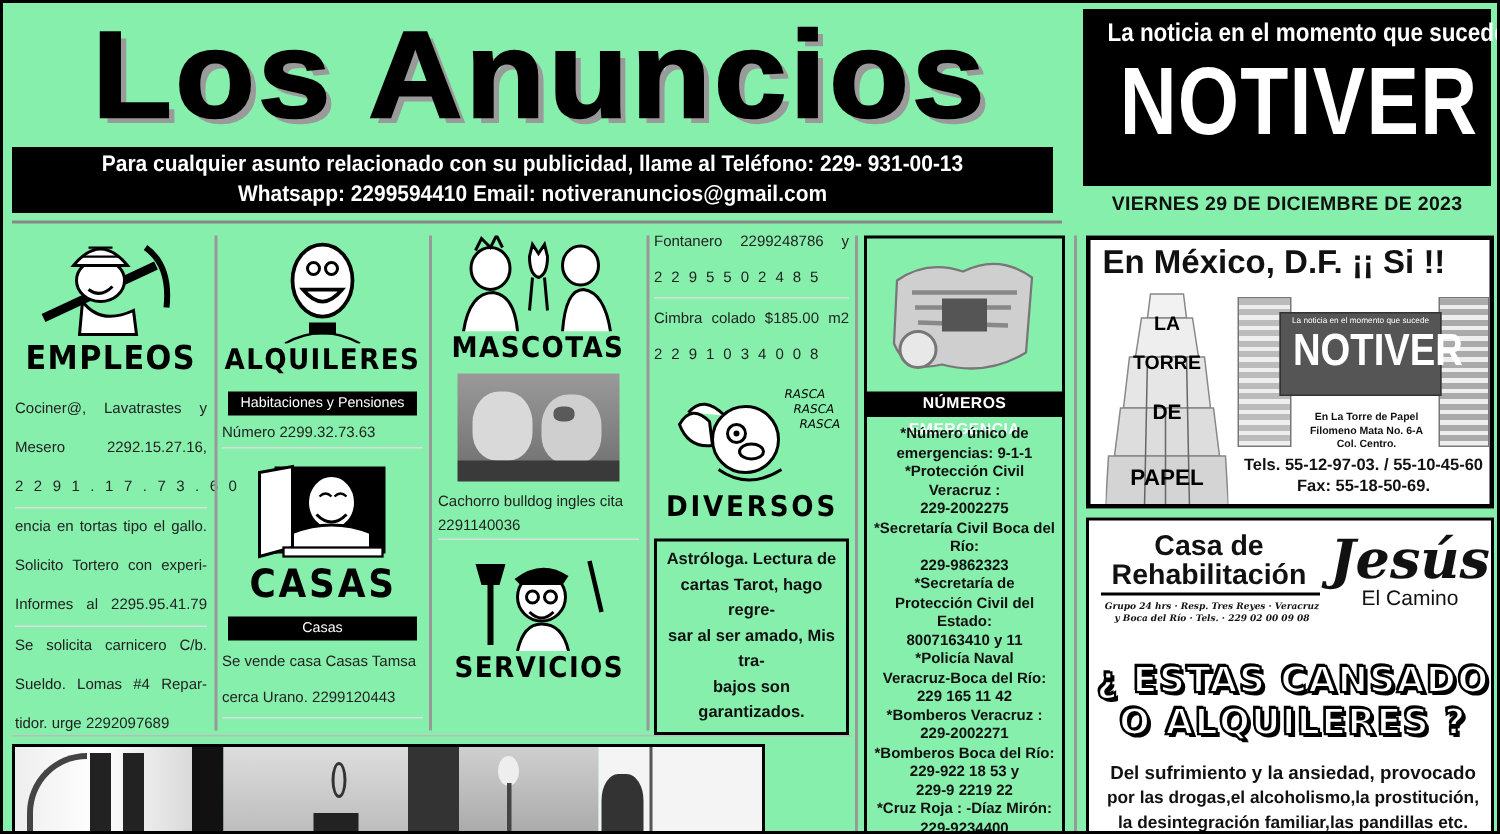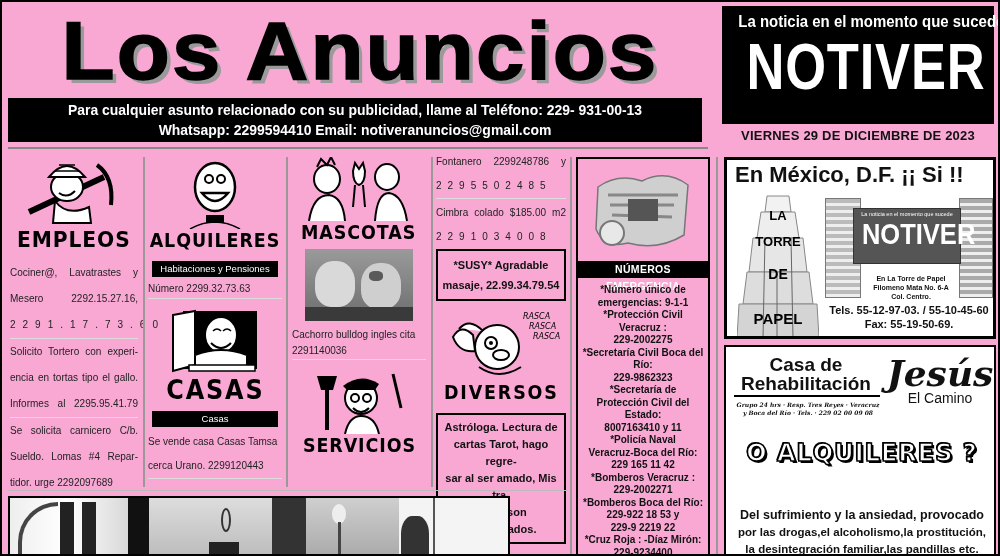--- a/index.html
+++ b/index.html
@@ -1,18 +1,18 @@
 <!DOCTYPE html>
 <html><head>
 <meta charset="utf-8">
 <style>
   * { box-sizing: border-box; margin: 0; padding: 0; }
   html, body { width: 1000px; height: 556px; overflow: hidden; background: #ffffff; }
   body { position: relative; font-family: "Liberation Sans", sans-serif; color: #111; }
-  .page { position: absolute; left: 0; top: 0; width: 1000px; height: 556px; border: 2px solid #000; background: #f9a8d4; overflow: hidden; }
+  .page { position: absolute; left: 0; top: 0; width: 1000px; height: 556px; border: 2px solid #000; background: #86efac; overflow: hidden; }
 
   
   .masthead-title { position: absolute; left: 38px; top: 6px; width: 640px; height: 86px; text-align: center;
     font-family: "Liberation Sans", sans-serif; font-weight: 900; font-size: 82px; letter-spacing: 2px; line-height: 86px;
     color: #000; text-shadow: 4px 4px 0 #9a9a9a; -webkit-text-stroke: 1.5px #000; transform: scaleX(1.06); }
   .contact-bar { position: absolute; left: 6px; top: 96px; width: 694px; height: 44px; background: #000; color: #fff;
     text-align: center; font-size: 15px; font-weight: bold; line-height: 20px; padding-top: 2px; }
   .contact-bar .line { display: block; transform: scaleX(0.93); }
 
   .notiver-box { position: absolute; left: 720px; top: 4px; width: 272px; height: 118px; background: #000; color: #fff; text-align: center; }
@@ -104,22 +104,22 @@
           <path d="M40 36 Q48 42 56 34" stroke="#000" stroke-width="2" fill="none"></path>
           <path d="M36 44 Q48 60 70 50 L72 66 L34 66 Z" fill="#fff" stroke="#000" stroke-width="2"></path>
         </svg>
       </div>
       <div class="section-title">EMPLEOS</div>
     </div>
     <div style="margin-top:8px;">
       <div class="ad-line" style="border:none">Cociner@, Lavatrastes y</div>
       <div class="ad-line" style="border:none">Mesero     2292.15.27.16,</div>
       <div class="ad-line spaced">2291.17.73.60</div>
+      <div class="ad-line" style="border:none">encia en tortas tipo el gallo.</div>
       <div class="ad-line" style="border:none">Solicito Tortero con experi-</div>
-      <div class="ad-line" style="border:none">encia en tortas tipo el gallo.</div>
       <div class="ad-line">Informes al 2295.95.41.79</div>
       <div class="ad-line" style="border:none">Se solicita carnicero C/b.</div>
       <div class="ad-line" style="border:none">Sueldo. Lomas #4 Repar-</div>
       <div class="ad-line plain">tidor. urge 2292097689</div>
     </div>
   </div>
   <div class="vrule" style="left:141px;"></div>
 
   <div class="col" style="left:146px; width:134px;">
     <div class="section-logo">
@@ -199,24 +199,20 @@
       <div class="section-title" style="font-size:19px;">SERVICIOS</div>
     </div>
   </div>
   <div class="vrule" style="left:429px;"></div>
 
   <div class="col" style="left:434px; width:130px; top:148px;">
     <div class="ad-line" style="border:none; line-height:24px;">Fontanero 2299248786 y</div>
     <div class="ad-line spaced" style="line-height:24px; letter-spacing:6px;">2295502485</div>
     <div class="ad-line" style="border:none; line-height:28px;">Cimbra colado $185.00 m2</div>
     <div class="ad-line spaced" style="line-height:20px; letter-spacing:6px; border:none;">2291034008</div>
-    <div class="boxed-ad" style="margin-top:2px;">
-      <div>*SUSY* Agradable</div>
-      <div>masaje, 22.99.34.79.54</div>
-    </div>
 
     <div class="section-logo" style="margin-top:6px;">
       <div class="cartoon" style="position:relative;">
         <svg width="124" height="74" viewBox="0 0 124 74">
           <ellipse cx="58" cy="40" rx="22" ry="22" fill="#fff" stroke="#000" stroke-width="2"></ellipse>
           <circle cx="52" cy="36" r="6" fill="#fff" stroke="#000" stroke-width="2"></circle>
           <circle cx="52" cy="36" r="2" fill="#000"></circle>
           <ellipse cx="62" cy="48" rx="8" ry="5" fill="#fff" stroke="#000" stroke-width="2"></ellipse>
           <path d="M20 22 Q30 10 44 24" stroke="#000" stroke-width="2" fill="#fff"></path>
           <path d="M14 30 Q22 16 34 28 L36 44 Q20 46 14 30 Z" fill="#fff" stroke="#000" stroke-width="2"></path>
@@ -297,36 +293,37 @@
       <span class="t">La noticia en el momento que sucede</span>
       <span class="n">NOTIVER</span>
     </div>
     <div class="addr">
       <div>En La Torre de Papel</div>
       <div>Filomeno Mata No. 6-A</div>
       <div>Col. Centro.</div>
     </div>
     <div class="tels">
       <div>Tels. 55-12-97-03. / 55-10-45-60</div>
-      <div>Fax: 55-19-50-69.</div>
+      <div>Fax: 55-18-50-69.</div>
     </div>
   </div>
 
   <div class="ad-rehab">
     <div class="rehab-title">
       <div>Casa de</div>
       <div>Rehabilitación</div>
     </div>
     <div class="rehab-underline"></div>
     <div class="rehab-fine">Grupo 24 hrs · Resp. Tres Reyes · Veracruz y Boca del Río · Tels. · 229 02 00 09 08</div>
     <div class="jesus">
       <div class="j">Jesús</div>
       <div class="c">El Camino</div>
     </div>
     <div class="cansado">
+      <div>¿ ESTAS CANSADO</div>
       <div>O ALQUILERES ?</div>
     </div>
     <div class="rehab-body">
       <div>Del sufrimiento y la ansiedad, provocado</div>
       <div style="font-size:11.5px;">por las drogas,el alcoholismo,la prostitución,</div>
       <div style="font-size:11.5px;">la desintegración familiar,las pandillas etc.</div>
     </div>
   </div>
 
   <div class="hr-bottom"></div>

